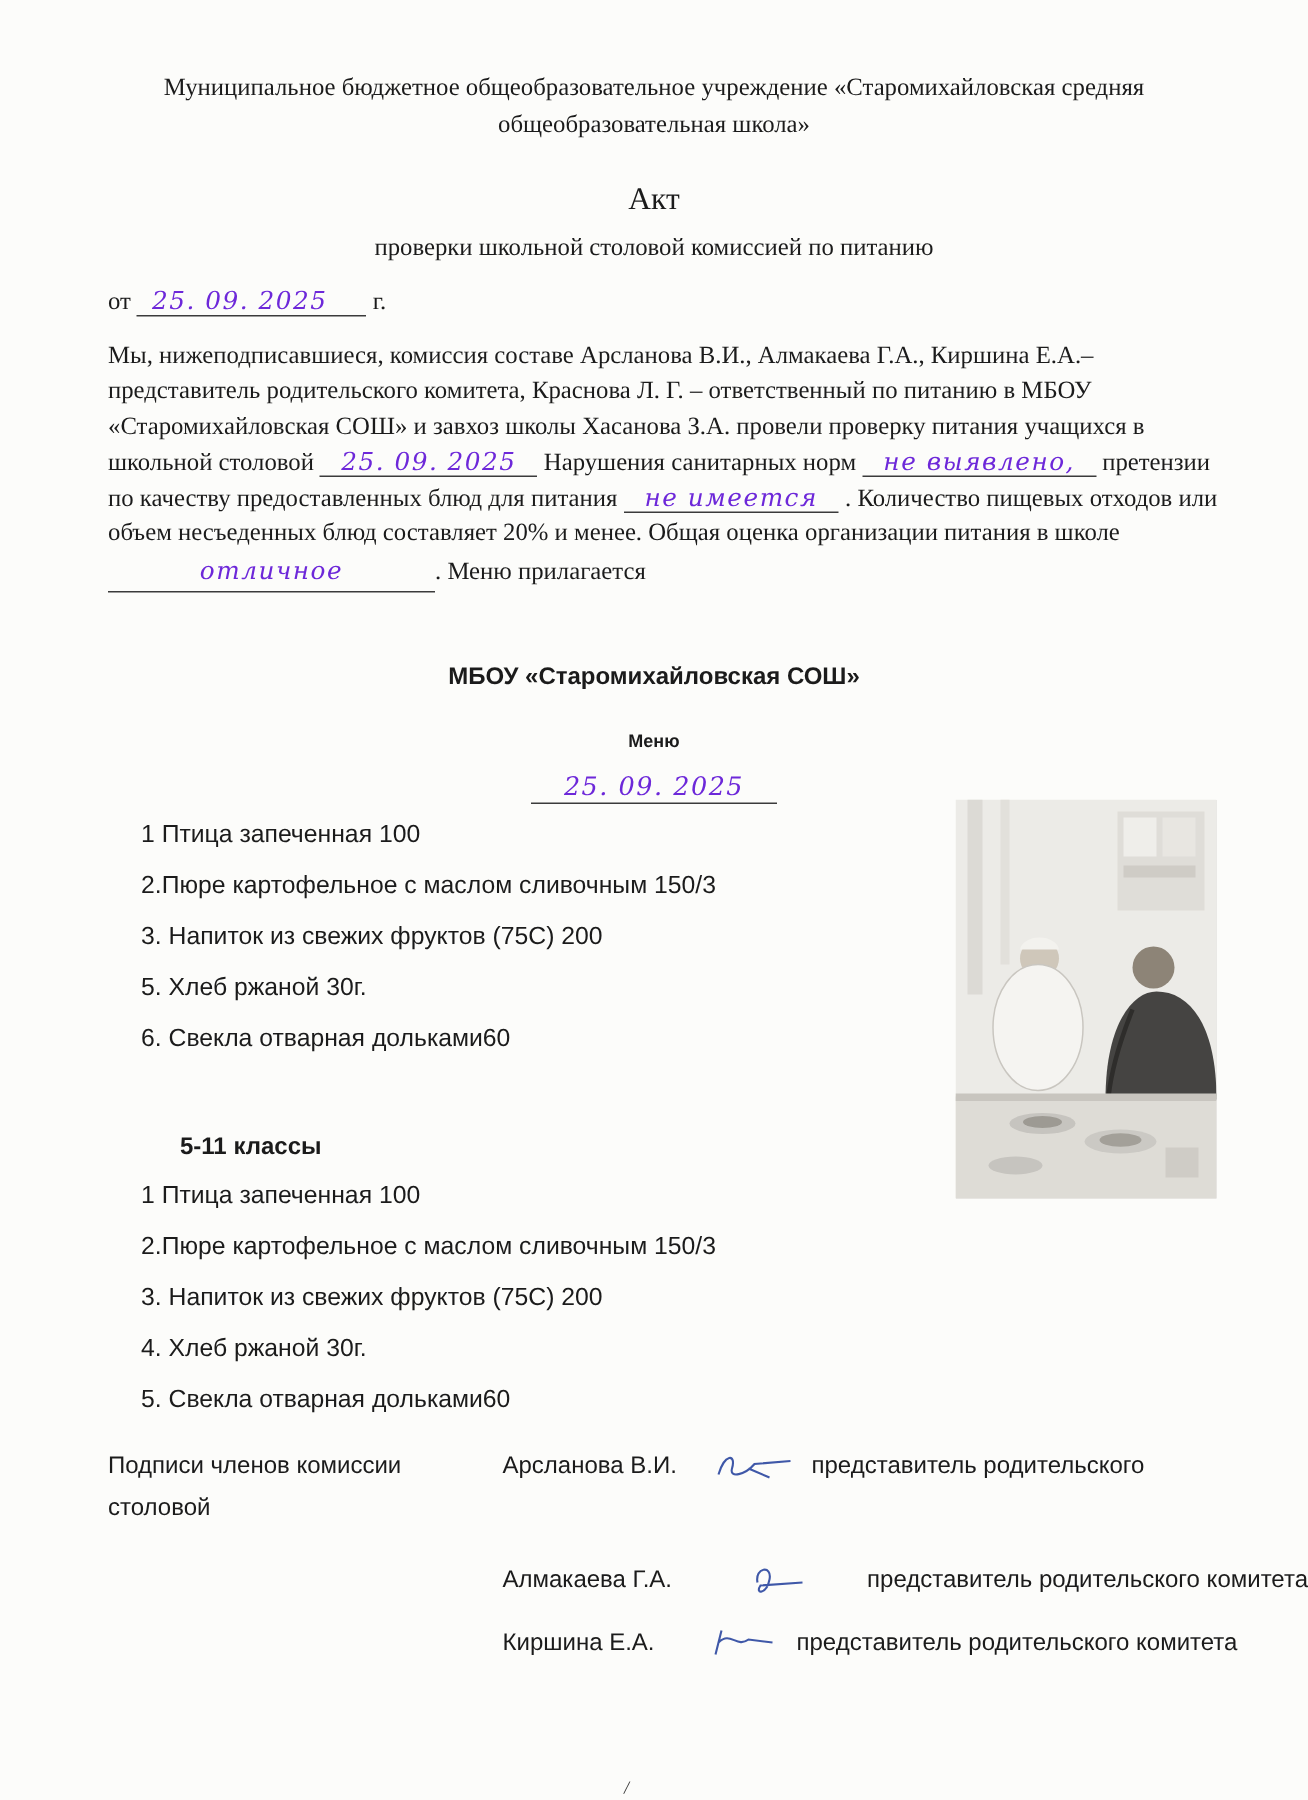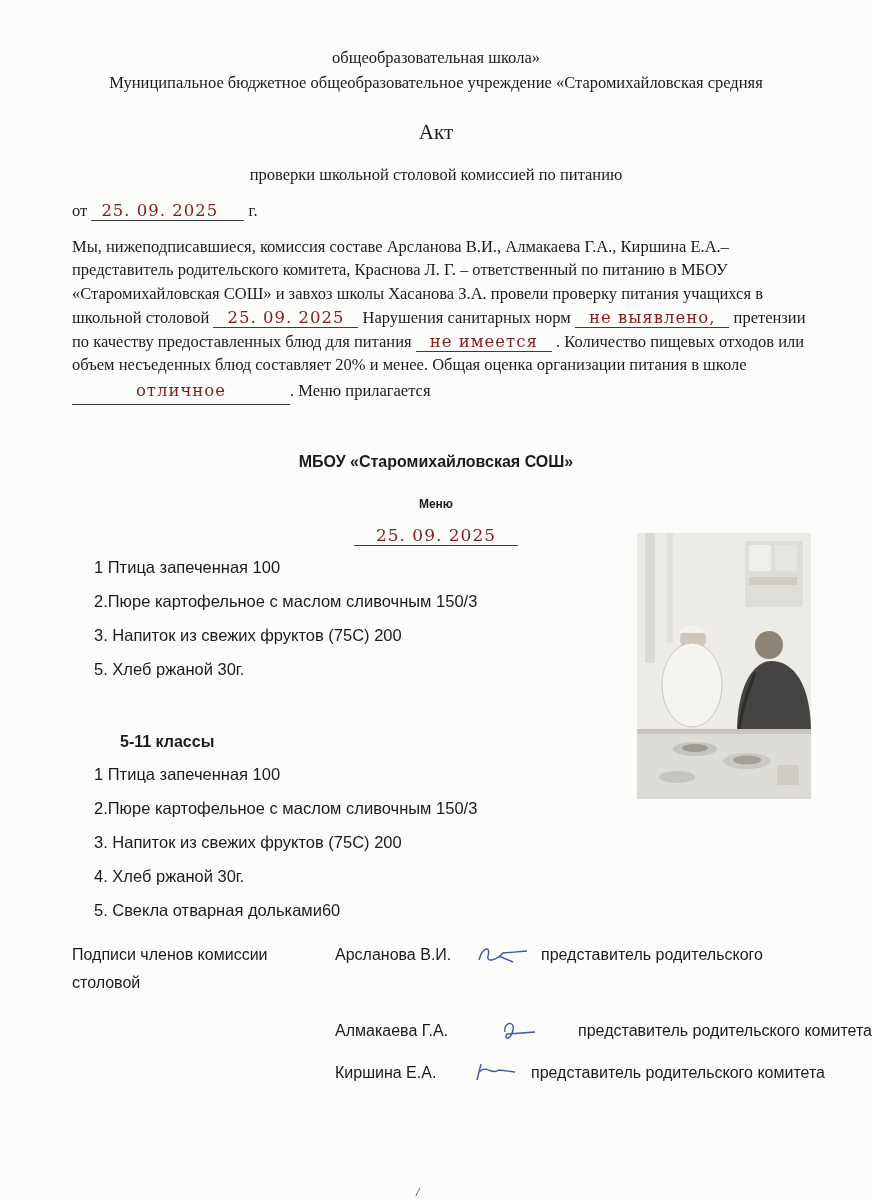--- a/index.html
+++ b/index.html
@@ -8,29 +8,30 @@
     width:872px; height:1200px;
     margin:0 auto;
     background:#fcfcfa;
     font-family:"Liberation Serif", serif;
     color:#1b1b1b;
     overflow:hidden;
   }
   
   .doc-header { padding-top:46px; text-align:center; font-size:16.5px; line-height:1.5; }
   .act-title { text-align:center; font-size:21px; margin-top:24px; }
-  .act-subtitle { text-align:center; font-size:16.5px; margin-top:20px; }
+  .act-subtitle { text-align:center; font-size:16.5px; margin-top:10px; }
 
   
   .date-line { margin:16px 0 0 72px; font-size:16.5px; }
 
   
   .hand {
     font-family:"DejaVu Serif", serif;
-    color:#7f1d1d;
+    font-style:italic;
+    color:#6d28d9;
     letter-spacing:1px;
   }
   .u { border-bottom:1px solid #3b3b3b; }
   .pad { padding:0 14px; }
   .datepad { padding:0 26px 0 10px; }
 
   
   .body-text {
     margin:14px 60px 0 72px;
     font-size:16.5px;
@@ -79,22 +80,22 @@
     position:absolute; left:416px; top:1184px;
     font-size:13px; color:#333; transform:rotate(8deg);
   }
 </style>
 </head>
 <body>
 
 <div class="page">
 
   <div class="doc-header">
+    <div>Муниципальное бюджетное общеобразовательное учреждение  «Старомихайловская  средняя</div>
     <div>общеобразовательная школа»</div>
-    <div>Муниципальное бюджетное общеобразовательное учреждение  «Старомихайловская  средняя</div>
   </div>
 
   <div class="act-title">Акт</div>
   <div class="act-subtitle">проверки  школьной  столовой комиссией  по питанию</div>
 
   <div class="date-line">
     <span>от</span>
     <span class="hand u datepad">25. 09. 2025</span>
     <span>г.</span>
   </div>
@@ -117,20 +118,21 @@
     <div class="menu-title">Меню</div>
     <div class="menu-date-line">
       <span class="hand u">25. 09. 2025</span>
     </div>
 
     <ul class="menu-list">
       <li>1 Птица запеченная 100</li>
       <li>2.Пюре картофельное с маслом сливочным 150/3</li>
       <li>3. Напиток из свежих фруктов (75С) 200</li>
       <li>5. Хлеб ржаной 30г.</li>
+      <li>6. Свекла отварная дольками60</li>
     </ul>
 
     <div class="menu-section-title section-gap">5-11 классы</div>
     <ul class="menu-list menu-list-2">
       <li>1 Птица запеченная 100</li>
       <li>2.Пюре картофельное с маслом сливочным 150/3</li>
       <li>3. Напиток из свежих фруктов (75С) 200</li>
       <li>4. Хлеб ржаной 30г.</li>
       <li>5. Свекла отварная дольками60</li>
     </ul>

